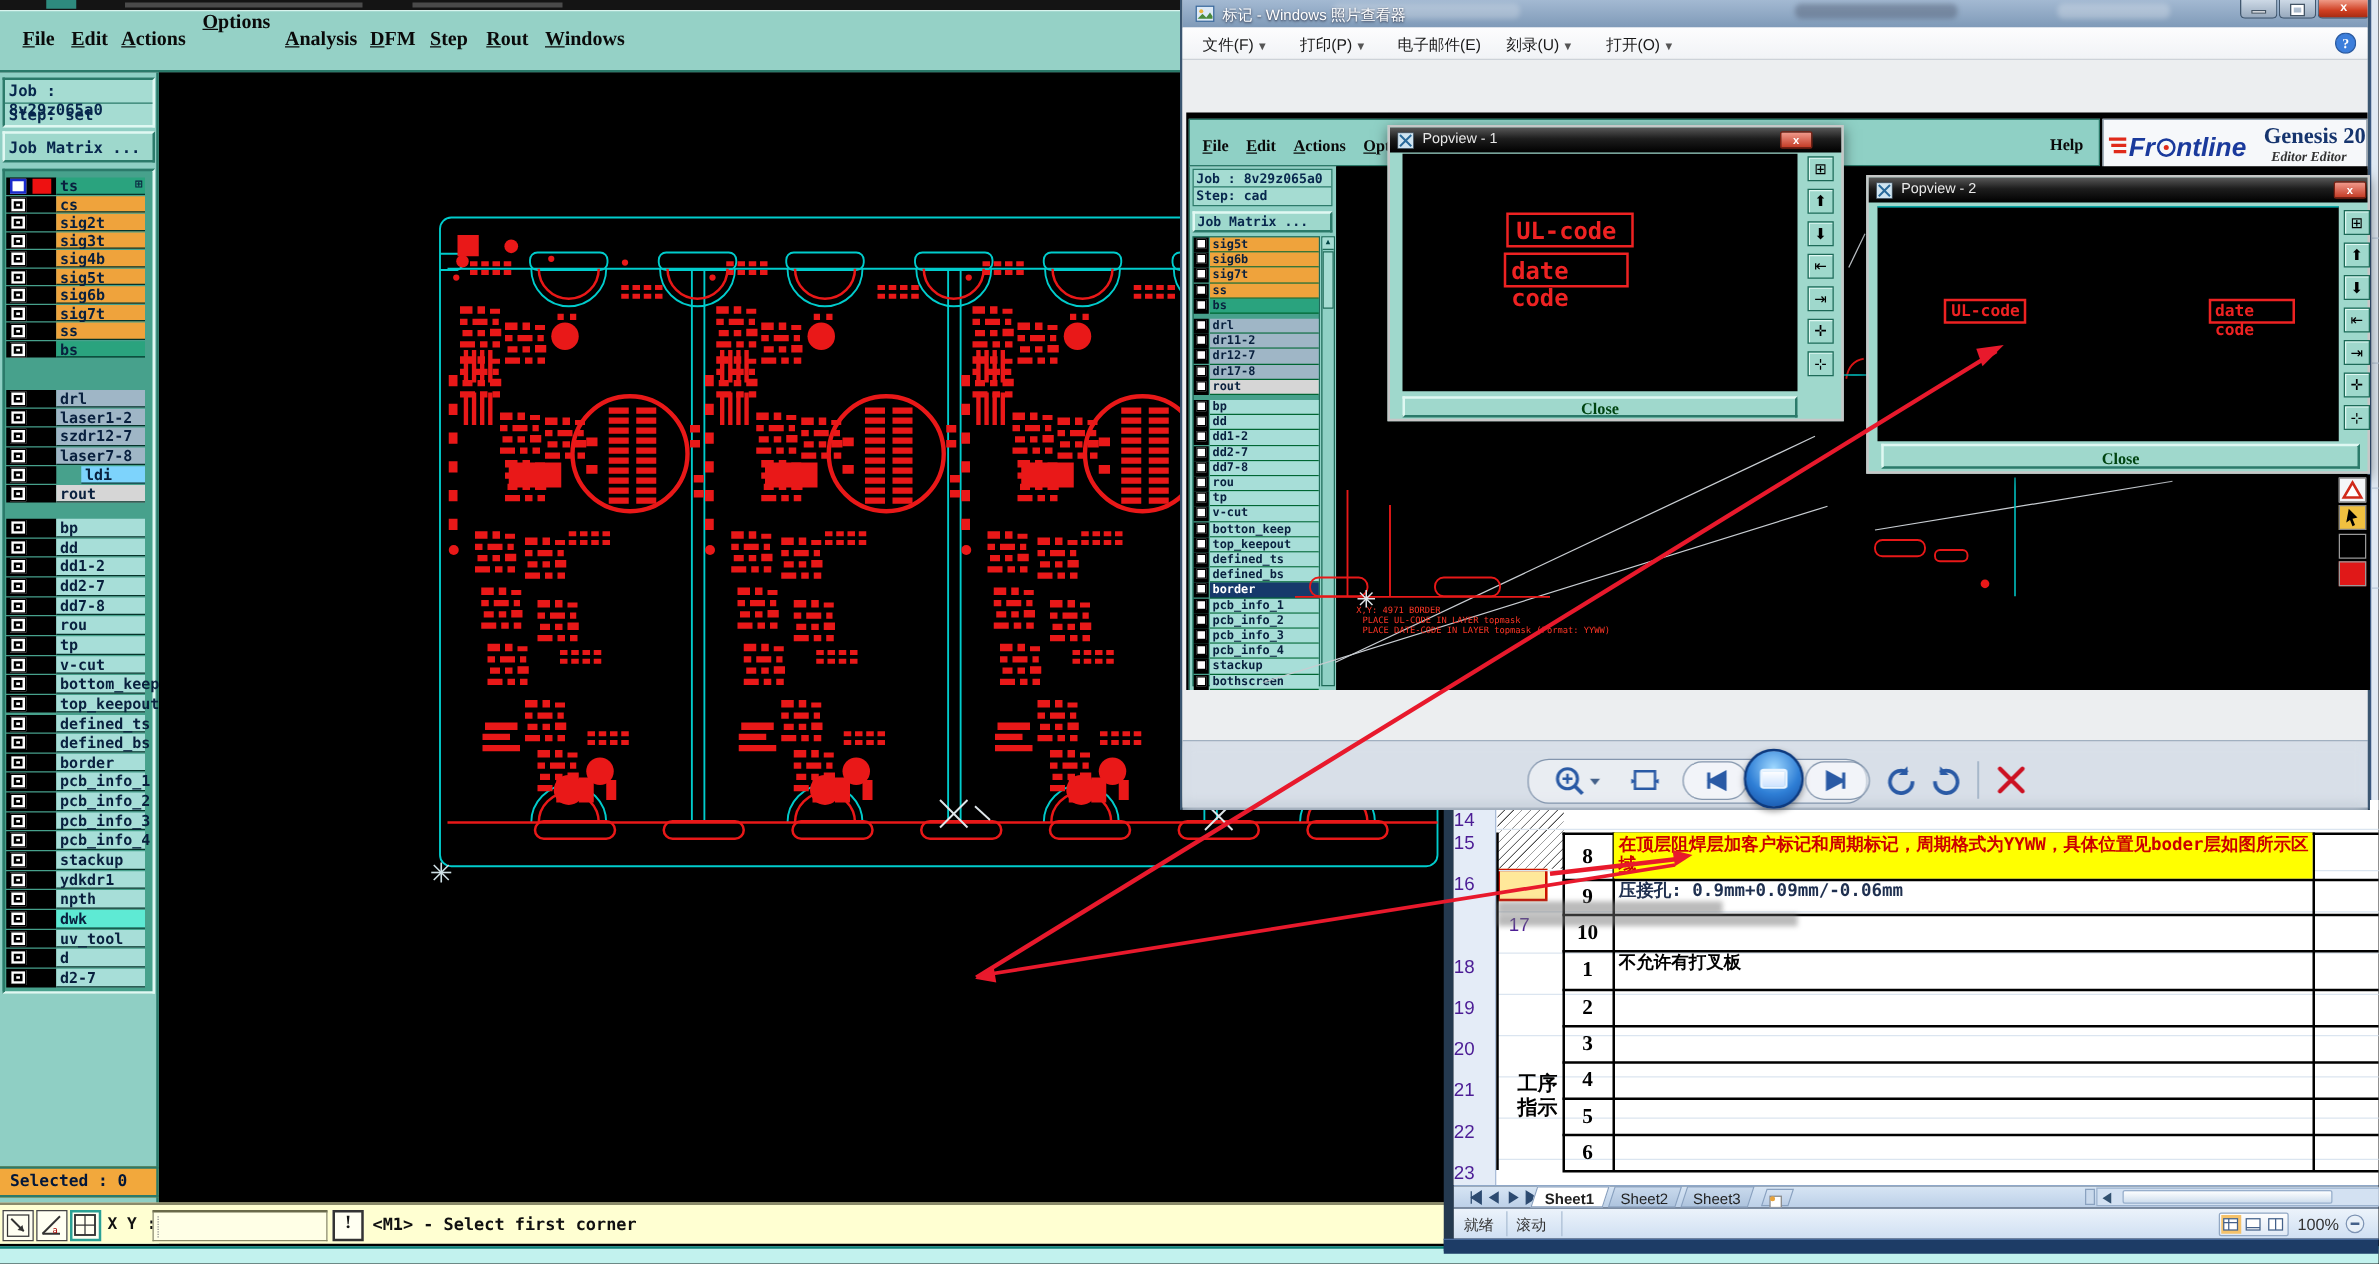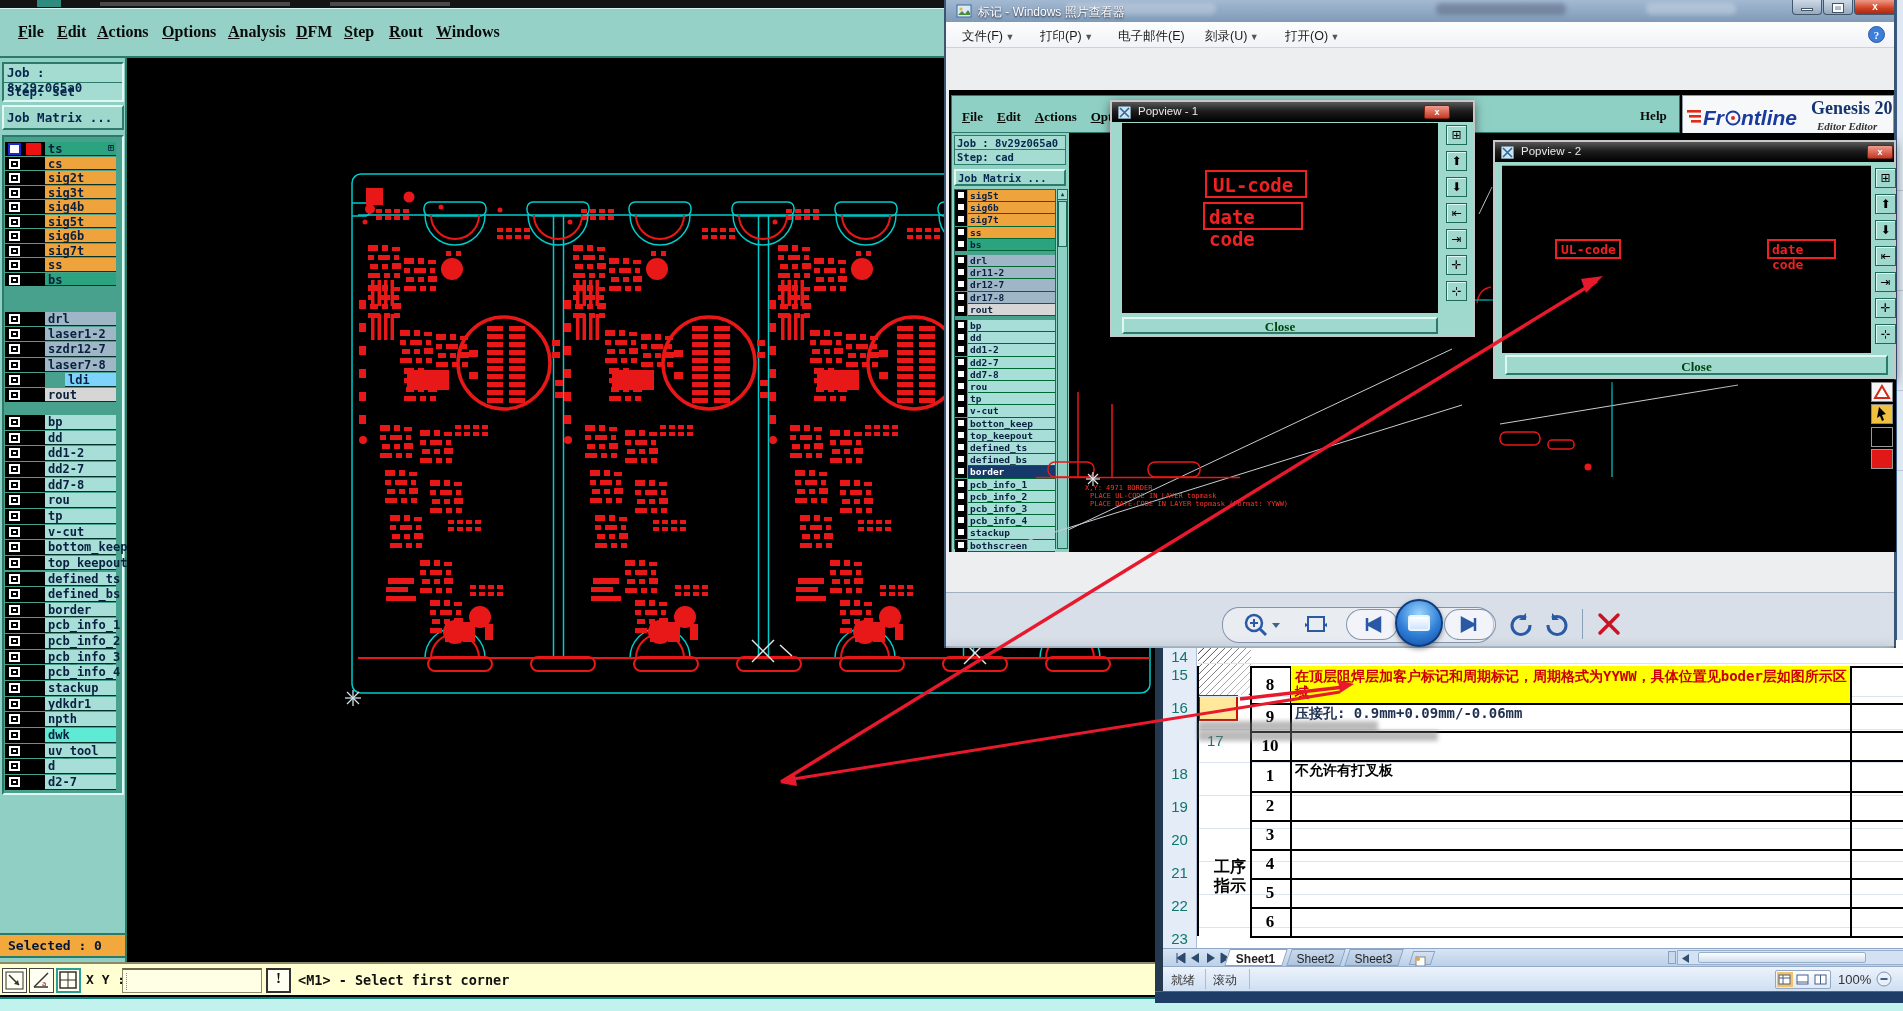--- a/index.html
+++ b/index.html
@@ -17,21 +17,21 @@
 .lrow .name { position:absolute; left:40px; right:0; top:0; bottom:1px; font:bold 12px "DejaVu Sans Mono",monospace; color:#09203e; padding:0 0 0 3px; border-bottom:1px solid #05332a; }
 .cbstrip { position:absolute; left:0; top:0; width:40px; bottom:1px; background:#000; }
 
 #status-bar { left:0; top:962px; width:1158px; height:33px; background:#ffffd2; border-top:2px solid #8a8a6a; }
 .sb-btn { position:absolute; top:4px; width:25px; height:25px; background:#fffff2; border:1px solid #444; }
 
 #bottom-strip { left:0; top:997px; width:1903px; height:14px; background:#c2f2ee; border-top:2px solid #0e8078; }
 #xl-border { left:1155px; top:644px; width:8px; height:357px; background:#24394f; }
 #xl-body { left:1163px; top:640px; width:740px; height:308px; background:#fff; }
 #xl-rowcol { position:absolute; left:0; top:0; width:34px; height:100%; background:#e4ecf7; border-right:1px solid #aabdd8; }
-.xl-rownum { position:absolute; left:0; width:33px; text-align:center; font:15px "Liberation Sans",sans-serif; color:#0f766e; }
+.xl-rownum { position:absolute; left:0; width:33px; text-align:left; font:15px "Liberation Sans",sans-serif; color:#4c1d95; }
 .xl-line { position:absolute; background:#000; }
 .xl-grid { position:absolute; background:#dbe5f0; height:1px; }
 .xl-numcell { position:absolute; font:bold 17px "Liberation Serif",serif; color:#000; text-align:center; }
 .xl-textcell { position:absolute; font:bold 14px "DejaVu Sans Mono",monospace; color:#000; padding:2px 0 0 4px; line-height:16px; }
 #xl-sheetbar { left:1163px; top:948px; width:740px; height:18px; background:linear-gradient(#d7e5f4,#bcd0e8); border-top:1px solid #8fa8c8; }
 .sheet-tab { position:absolute; top:0; height:17px; font:12px "Liberation Sans",sans-serif; color:#222; text-align:center; padding-top:2px; background:linear-gradient(#c9d9ec,#aec4de); border:1px solid #8aa2c0; transform:skewX(-18deg); }
 .sheet-tab span { display:block; transform:skewX(18deg); }
 .sheet-tab.active { background:#fff; font-weight:bold; }
 #xl-statusbar { left:1163px; top:966px; width:740px; height:25px; background:linear-gradient(#ecf3fb,#cfdff2); border-top:1px solid #95aac7; font:12px "Liberation Sans",sans-serif; color:#333; }
 #xl-bottom { left:1155px; top:991px; width:748px; height:12px; background:#1d3c66; border-top:1px solid #47699a; }
@@ -74,21 +74,21 @@
 
   <div class="abs" id="app-top-strip" style="left:0;top:0;width:947px;height:8px;background:#141414;">
     <div class="abs" style="left:37px;top:0;width:24px;height:7px;background:#2e8b7e;"></div>
     <div class="abs" style="left:100px;top:2px;width:190px;height:4px;background:#4a4a4a;"></div>
     <div class="abs" style="left:330px;top:2px;width:120px;height:4px;background:#4a4a4a;"></div>
   </div>
   <div class="abs" id="app-menubar">
       <span class="mi" style="position: absolute; left: 18px; top: 14px;"><u>F</u>ile</span>
       <span class="mi" style="position: absolute; left: 57px; top: 14px;"><u>E</u>dit</span>
       <span class="mi" style="position: absolute; left: 97px; top: 14px;"><u>A</u>ctions</span>
-      <span class="mi" style="position: absolute; left: 162px; top: 14px;"><u>O</u>ptions</span>
+      <span class="mi" style="position: absolute; left: 162px; top: 0;"><u>O</u>ptions</span>
       <span class="mi" style="position: absolute; left: 228px; top: 14px;"><u>A</u>nalysis</span>
       <span class="mi" style="position: absolute; left: 296px; top: 14px;"><u>D</u>FM</span>
       <span class="mi" style="position: absolute; left: 344px; top: 14px;"><u>S</u>tep</span>
       <span class="mi" style="position: absolute; left: 389px; top: 14px;"><u>R</u>out</span>
       <span class="mi" style="position: absolute; left: 436px; top: 14px;"><u>W</u>indows</span>
     </div>
 
   <div class="abs" id="canvas" style="left:127px;top:58px;width:1031px;height:937px;background:#000;overflow:hidden;">
     <svg class="abs" style="left:-127px;top:-58px;" width="1903" height="1011" viewBox="0 0 1903 1011">
       <defs>

